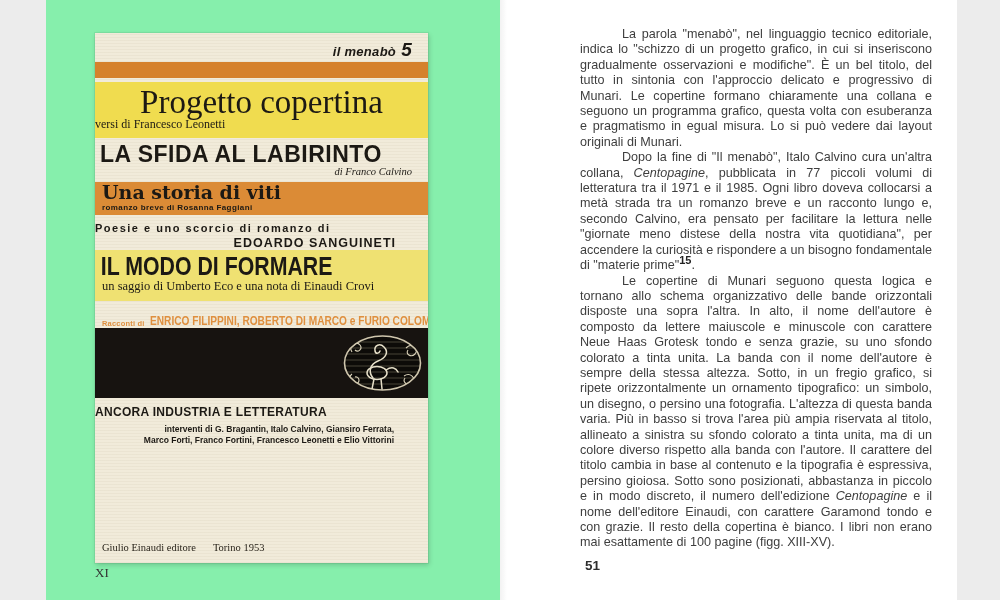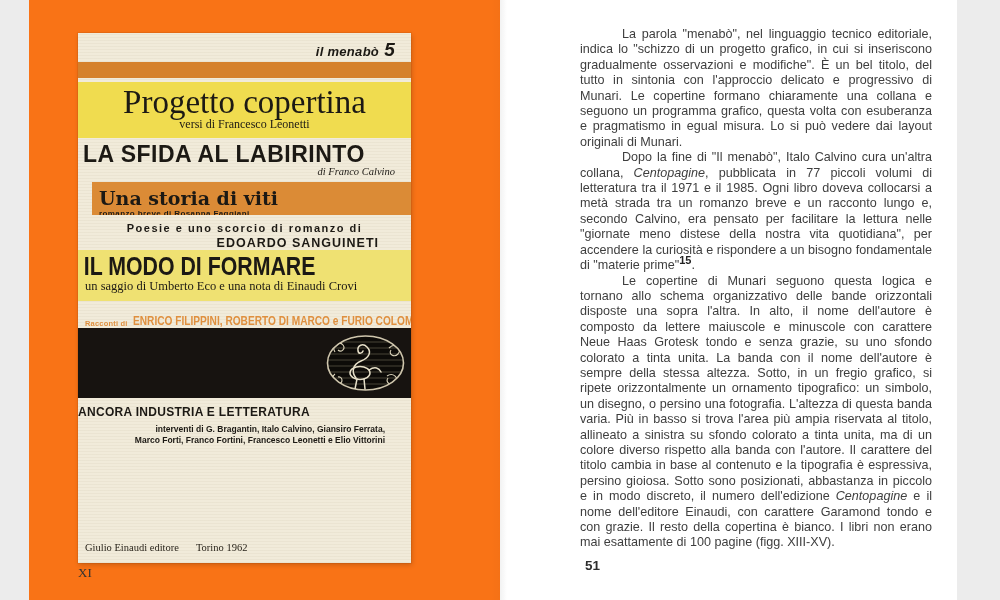--- a/index.html
+++ b/index.html
@@ -3,22 +3,22 @@
 <meta charset="utf-8">
 <style>
   * { margin:0; padding:0; box-sizing:border-box; }
   html,body { width:1000px; height:600px; overflow:hidden; }
   body { background:#ececec; font-family:"Liberation Sans", sans-serif; position:relative; }
 
   .spread { position:absolute; inset:0; }
 
   
   .page-left {
-    position:absolute; left:29px; top:0; width:508px; height:600px;
-    background:#f97316;
+    position:absolute; left:46px; top:0; width:508px; height:600px;
+    background:#86efac;
   }
   .page-left::after { 
     content:""; position:absolute; top:0; right:0; width:46px; height:100%;
     background:linear-gradient(to right, rgba(0,0,0,0), rgba(0,0,0,0.085));
     pointer-events:none;
   }
   .page-right {
     position:absolute; left:500px; top:0; width:457px; height:600px;
     background:#ffffff;
   }
@@ -39,48 +39,48 @@
   .band { flex:0 0 auto; overflow:hidden; }
   .b-cream  { background:transparent; }
   .b-orange1{ background:#d5812c; height:16px; }
   .b-gap    { height:4px; }
   .b-top    { height:29px; position:relative; }
   .menabo-title { position:absolute; right:16px; bottom:1px; font-style:italic; font-weight:700; font-size:13px; letter-spacing:.3px; white-space:nowrap; }
   .menabo-num { font-size:19px; margin-left:5px; }
 
   .b-yellow1{ background:#f0dc4f; height:56px; }
   .main-title { font-family:"Liberation Serif", serif; font-size:33px; line-height:36px; text-align:center; margin-top:2px; }
-  .main-sub   { font-family:"Liberation Serif", serif; font-size:12px; margin-top:-3px;text-align:center; }
+  .main-sub   { font-family:"Liberation Serif", serif; font-size:12px; margin-top:-3px; }
 
   .b-cream1 { height:44px; }
   .sfida-title { font-weight:700; font-size:23px; line-height:25px; letter-spacing:.5px; padding-left:5px; margin-top:3px; white-space:nowrap; transform:scaleY(1.05); transform-origin:top left; }
   .sfida-byline { font-family:"Liberation Serif", serif; font-style:italic; font-size:10.5px; text-align:right; padding-right:16px; margin-top:0; }
 
-  .b-orange2{ background:#db8b36; height:33px; padding-top:6px;margin-left:14px; }
+  .b-orange2{ background:#db8b36; height:33px; padding-top:0; }
   .storia-title { font-family:"DejaVu Serif", serif; font-weight:700; font-size:19px; line-height:20px; padding-left:7px; }
   .storia-sub { font-weight:700; font-size:8px; letter-spacing:.4px; padding-left:7px; margin-top:1px; }
 
   .b-cream2 { height:35px; }
-  .poesie-line { font-weight:700; font-size:11px; letter-spacing:1.5px; text-align:center; margin-top:7px; }
+  .poesie-line { font-weight:700; font-size:11px; letter-spacing:1.5px; text-align:left; margin-top:7px; }
   .sanguineti  { font-weight:700; font-size:12.5px; letter-spacing:1px; text-align:right; padding-right:32px; margin-top:2px; }
 
   .b-yellow2{ background:#efe172; height:51px; }
   .formare-title { font-weight:700; font-size:26px; line-height:26px; padding-left:7px; margin-top:3px; white-space:nowrap; transform:scaleX(.82); transform-origin:top left; }
   .formare-sub { font-family:"Liberation Serif", serif; font-size:12.5px; padding-left:7px; margin-top:0; }
 
   .b-cream3 { height:27px; display:flex; align-items:flex-end; padding-left:7px; padding-top:8px; color:#df8f3e; }
   .racconti-label { font-weight:700; font-size:7.5px; letter-spacing:.2px; flex:0 0 auto; }
   .racconti-names { font-weight:700; font-size:13px; white-space:nowrap; display:inline-block; transform:scaleX(.78); transform-origin:bottom left; margin-left:5px; }
 
   .b-black { background:#171310; height:70px; position:relative; }
   .etching { position:absolute; right:3px; top:4px; }
 
   .b-bottom { flex:1 1 auto; position:relative; padding-top:7px; }
   .ancora-title { font-weight:700; font-size:12px; letter-spacing:.3px; }
-  .credits { margin-top:5px; text-align:right; padding-right:26px; font-weight:700; font-size:8.5px; line-height:11px; }
+  .credits { margin-top:5px; text-align:right; padding-right:34px; font-weight:700; font-size:8.5px; line-height:11px; }
   .imprint { position:absolute; left:7px; bottom:10px; font-family:"Liberation Serif", serif; font-size:10.5px; color:#2a251c; }
   .imprint .place { margin-left:17px; }
 
   .folio-left { position:absolute; left:49px; top:565px; font-family:"Liberation Serif", serif; font-size:13px; color:#333; }
 
   
   .article { position:absolute; left:80px; top:27px; width:352px;
     font-size:12.6px; line-height:15.4px; text-align:justify; color:#3e3e3e; }
   .article p { margin:0; text-indent:42px; }
   .article em { font-style:italic; }
@@ -160,21 +160,21 @@
         </svg>
       </div>
 
       <div class="band b-cream b-bottom">
         <div class="ancora-title">ANCORA INDUSTRIA E LETTERATURA</div>
         <div class="credits">
           <div>interventi di G. Bragantin, Italo Calvino, Giansiro Ferrata,</div>
           <div>Marco Forti, Franco Fortini, Francesco Leonetti e Elio Vittorini</div>
         </div>
         <div class="imprint">
-          <span>Giulio Einaudi editore</span><span class="place">Torino 1962</span>
+          <span>Giulio Einaudi editore</span><span class="place">Torino 1953</span>
         </div>
       </div>
 
     </div>
 
     <div class="folio-left">XI</div>
   </div>
 
   <div class="page-right">
     <div class="article">

